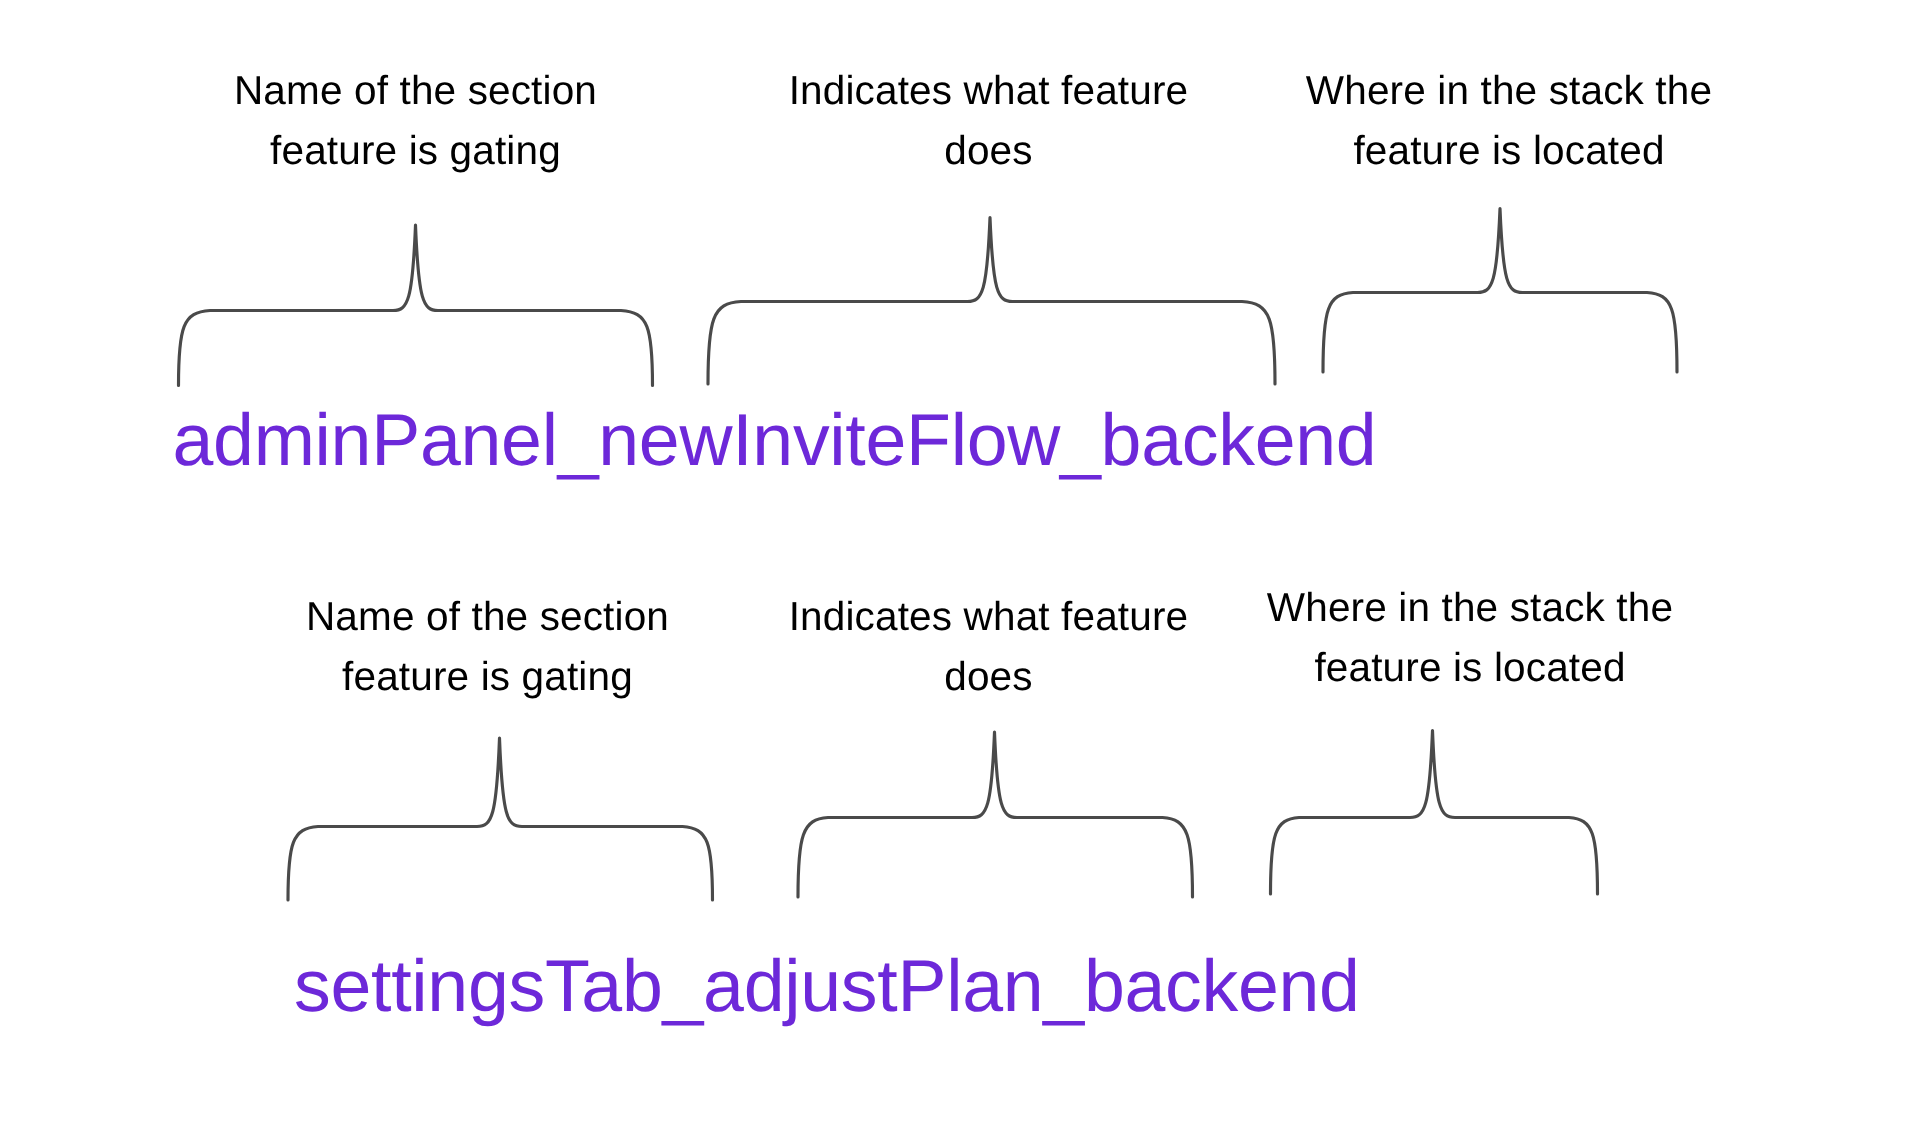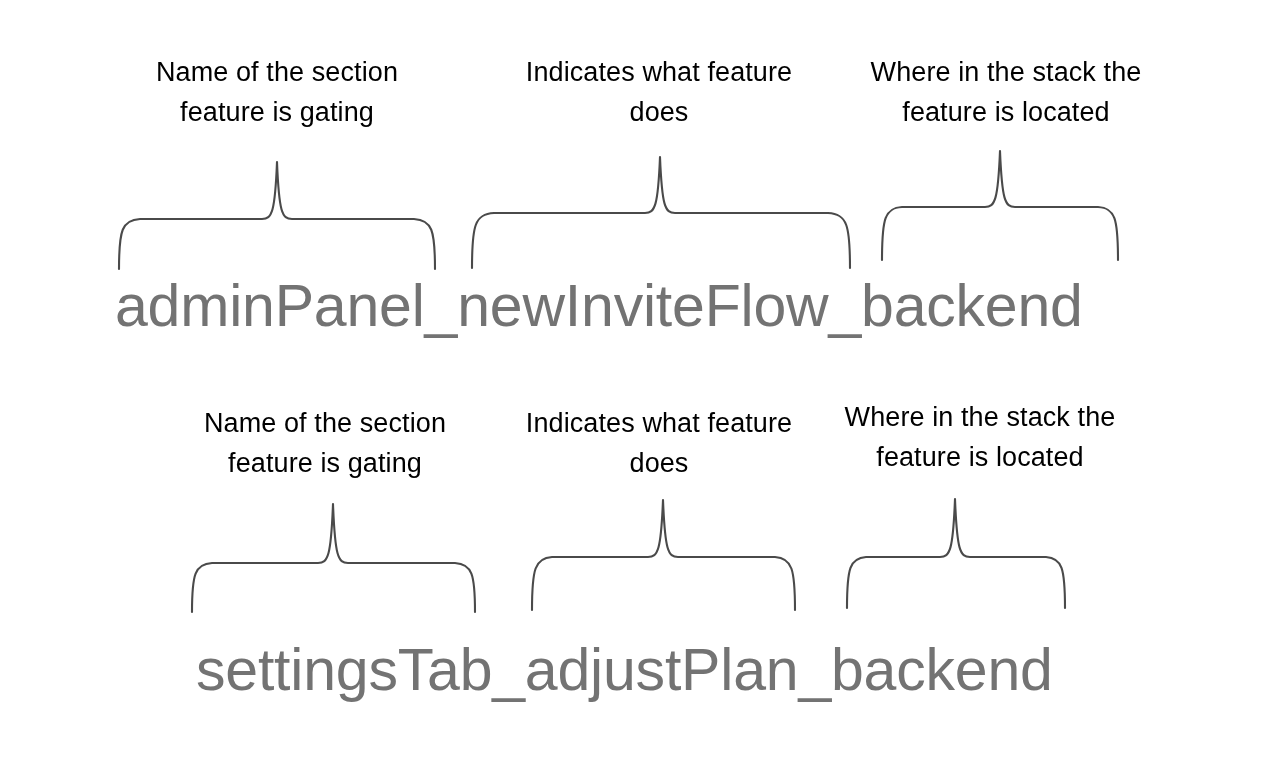--- a/index.html
+++ b/index.html
@@ -13,21 +13,21 @@
     height: 758px;
     position: relative;
     overflow: hidden;
     font-family: "Liberation Sans", sans-serif;
     color: #000000;
     -webkit-font-smoothing: antialiased;
   }
   .canvas {
     position: absolute;
     left: 0;
-    top: 12px;
+    top: 0;
     width: 1284px;
     height: 667px;
     text-decoration: underline;
   }
   
   .label {
     position: absolute;
     text-align: center;
     font-size: 27px;
     line-height: 40px;
@@ -40,23 +40,23 @@
     position: absolute;
     left: 0;
     top: 0;
     width: 1284px;
     height: 758px;
     pointer-events: none;
   }
   
   .flagname {
     position: absolute;
-    font-size: 59px;
+    font-size: 49px;
     line-height: 72px;
-    color: #737373;
+    color: #6d28d9;
     white-space: nowrap;
     letter-spacing: -0.2px;
   }
 
   
   #label-r1-c1 { left: 112px;  top: 40px;  width: 330px; }
   #label-r1-c2 { left: 495px;  top: 40px;  width: 328px; }
   #label-r1-c3 { left: 845px;  top: 40px;  width: 322px; }
   #flagname-row1 { left: 115px; top: 258px; }
 

